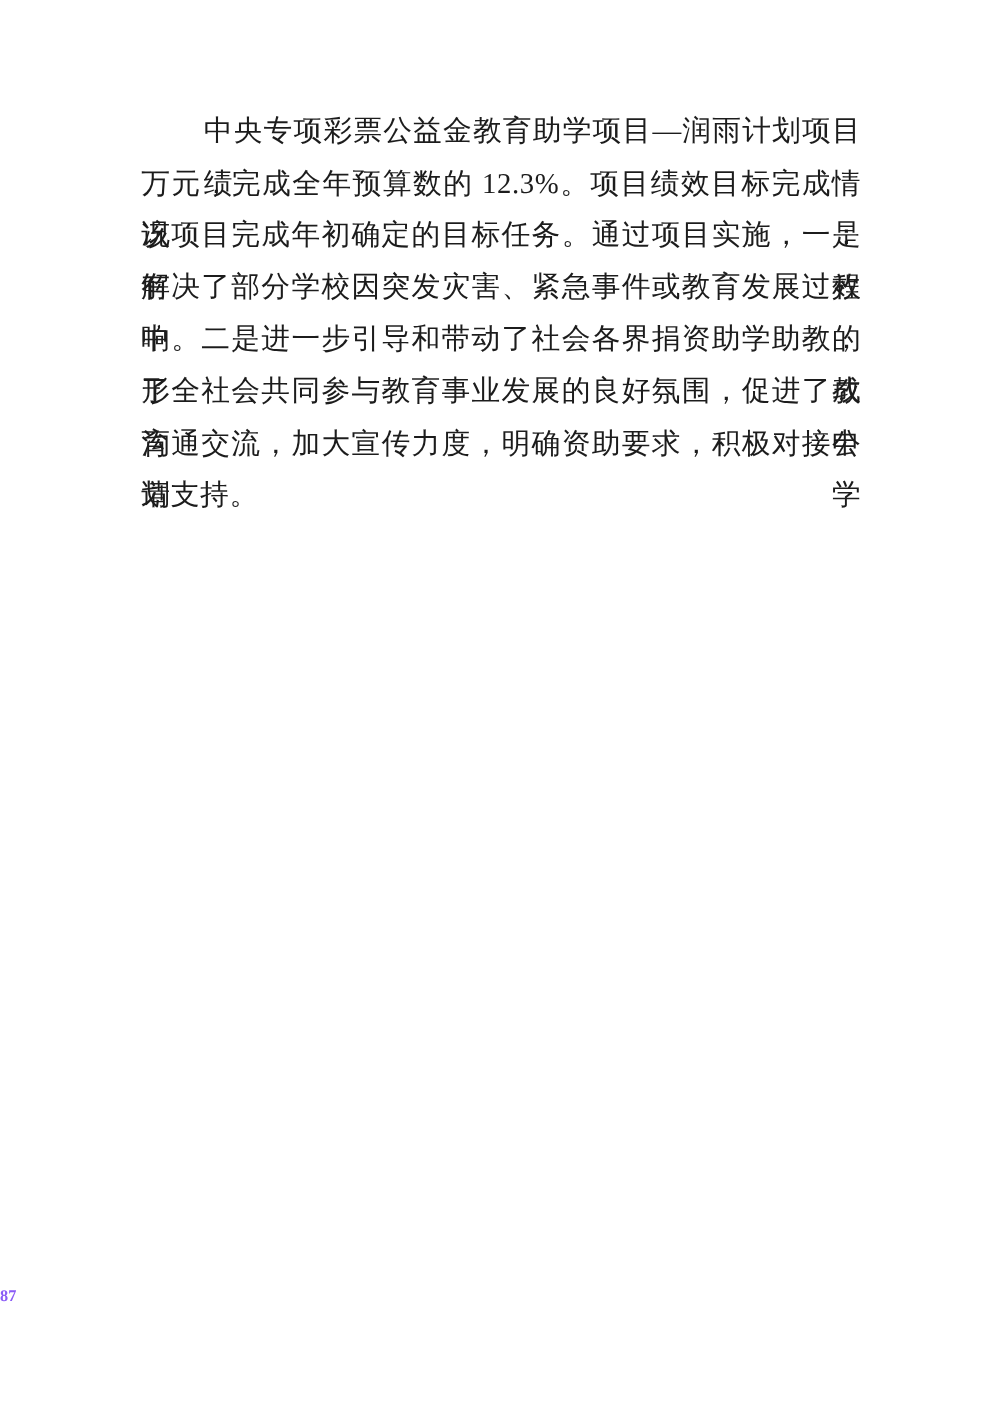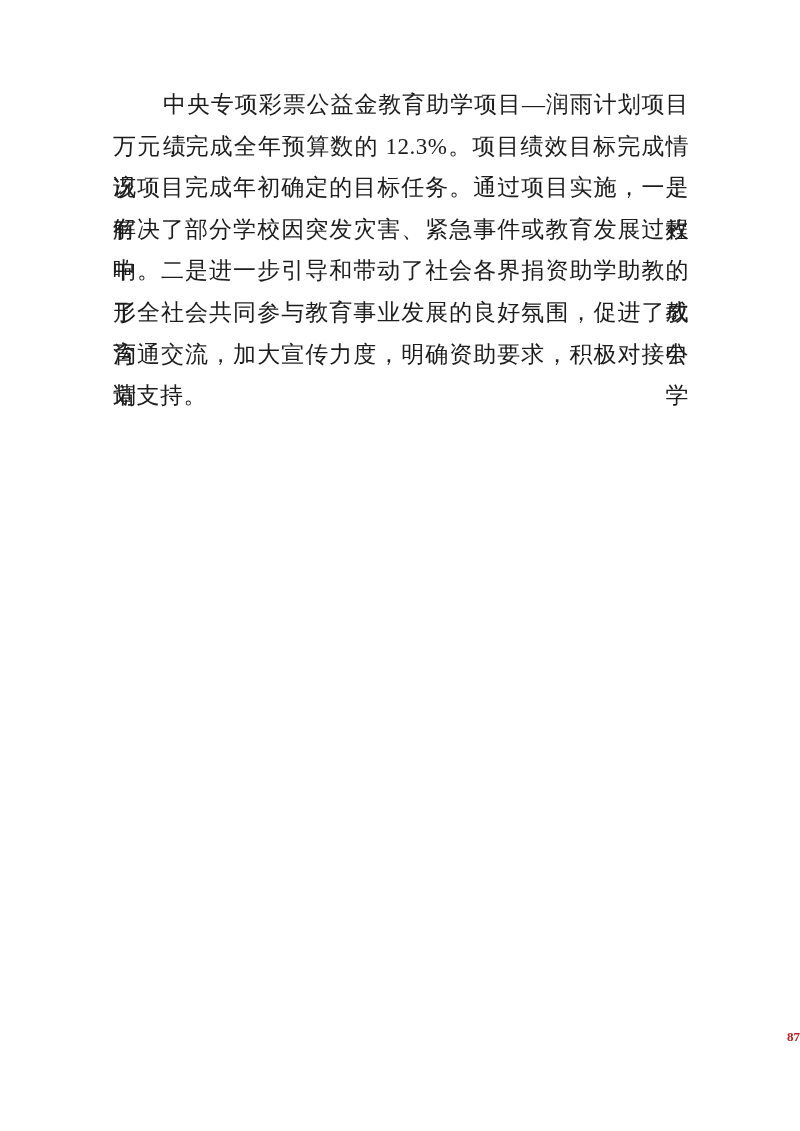--- a/index.html
+++ b/index.html
@@ -36,24 +36,24 @@
   }
   .line.last {
     text-align: center;
     text-align-last: left;
   }
   .page-number {
     position: absolute;
     top: 1029px;
     left: 0;
     width: 100%;
-    text-align: right;
+    text-align: left;
     font-size: 13px;
     font-weight: bold;
-    color: #b91c1c;
+    color: #8b5cf6;
     font-family: "Liberation Serif", "DejaVu Serif", serif;
   }
 </style>
 </head>
 <body>
 
 <div class="page">
   <div class="textblock">
     <div class="line first">中央专项彩票公益金教育助学项目—润雨计划项目绩</div>
     <div class="line">万元，完成全年预算数的 12.3%。项目绩效目标完成情况：</div>

